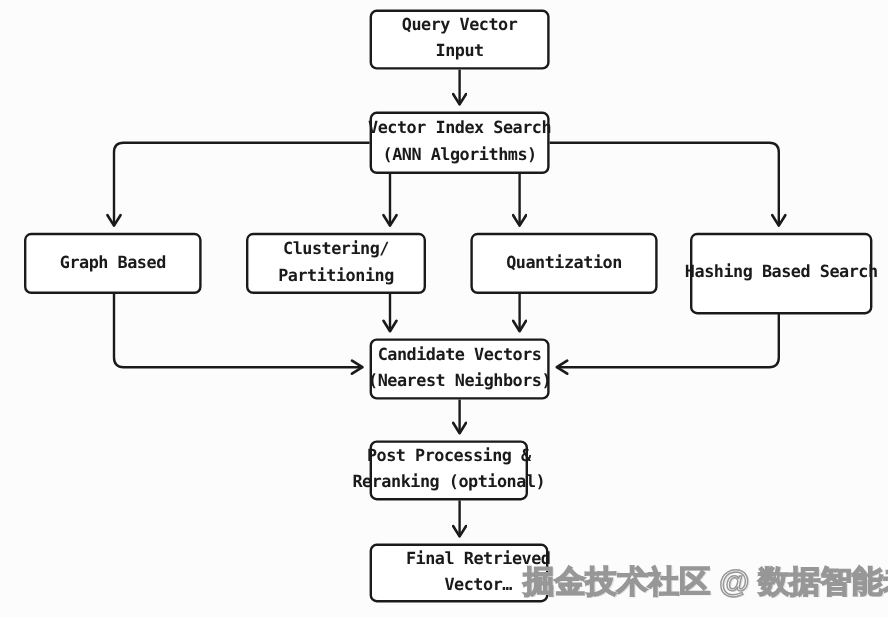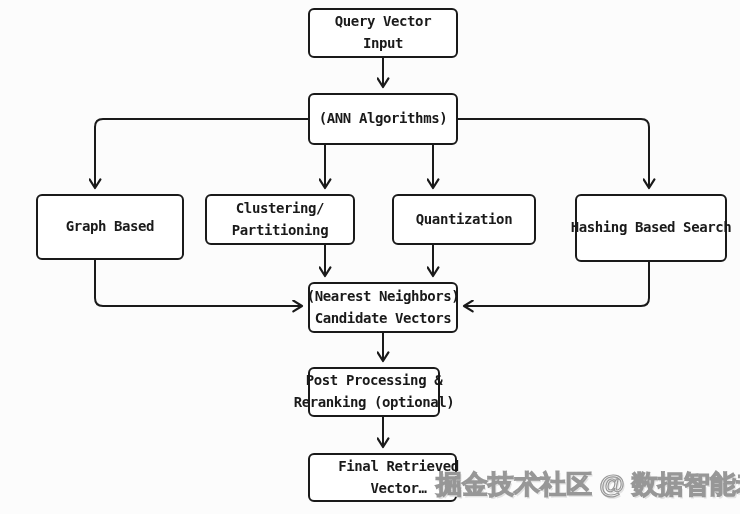--- a/index.html
+++ b/index.html
@@ -15,23 +15,23 @@
     border:2px solid #1a1a1a;
     border-radius:6px;
     box-sizing:border-box;
     display:flex;flex-direction:column;align-items:center;justify-content:center;
     font-size:14px;font-weight:700;letter-spacing:-0.4px;color:#1a1a1a;
     line-height:1.55;white-space:nowrap;text-align:center;
   }
   .node span:empty{display:none;}
   #n-query      {left:308px; top:8px;   width:150px; height:50px;}
   #n-vis        {left:308px; top:93px;  width:150px; height:52px;}
-  #n-graph      {left:20px;  top:194px; width:148px; height:66px;margin-left:16px;}
+  #n-graph      {left:20px;  top:194px; width:148px; height:51px;}
   #n-clustering {left:205px; top:194px; width:150px; height:51px;}
-  #n-quant      {left:392px; top:194px; width:144px; height:51px;}
+  #n-quant      {left:392px; top:194px; width:156px; height:51px;}
   #n-hashing    {left:575px; top:194px; width:152px; height:68px;}
   #n-candidate  {left:308px; top:282px; width:150px; height:51px;}
   #n-post       {left:308px; top:367px; width:132px; height:50px;}
   #n-final      {left:308px; top:453px; width:149px; height:49px;padding-left:32px;}
   #watermark{
     position:absolute;left:436px;top:467px;
     font-family:"Liberation Sans","DejaVu Sans",sans-serif;
     font-size:26px;font-weight:700;white-space:nowrap;
     color:rgba(252,252,252,0.55);
     -webkit-text-stroke:1.2px #979797;
@@ -62,20 +62,21 @@
     <path d="M383,417 L383,447"></path>
   </g>
 </svg>
 
 <div class="node" id="n-query">
   <span>Query Vector</span>
   <span>Input</span>
 </div>
 
 <div class="node" id="n-vis">
+  <span>Vector Index Search</span>
   <span>(ANN Algorithms)</span>
 </div>
 
 <div class="node" id="n-graph">
   <span>Graph Based</span>
 
 </div>
 
 <div class="node" id="n-clustering">
   <span>Clustering/</span>
@@ -86,22 +87,22 @@
   <span>Quantization</span>
 
 </div>
 
 <div class="node" id="n-hashing">
   <span>Hashing Based Search</span>
 
 </div>
 
 <div class="node" id="n-candidate">
+  <span>Candidate Vectors</span>
   <span>(Nearest Neighbors)</span>
-  <span>Candidate Vectors</span>
 </div>
 
 <div class="node" id="n-post">
   <span>Post Processing &amp;</span>
   <span>Reranking (optional)</span>
 </div>
 
 <div class="node" id="n-final">
   <span>Final Retrieved</span>
   <span>Vector…</span>

